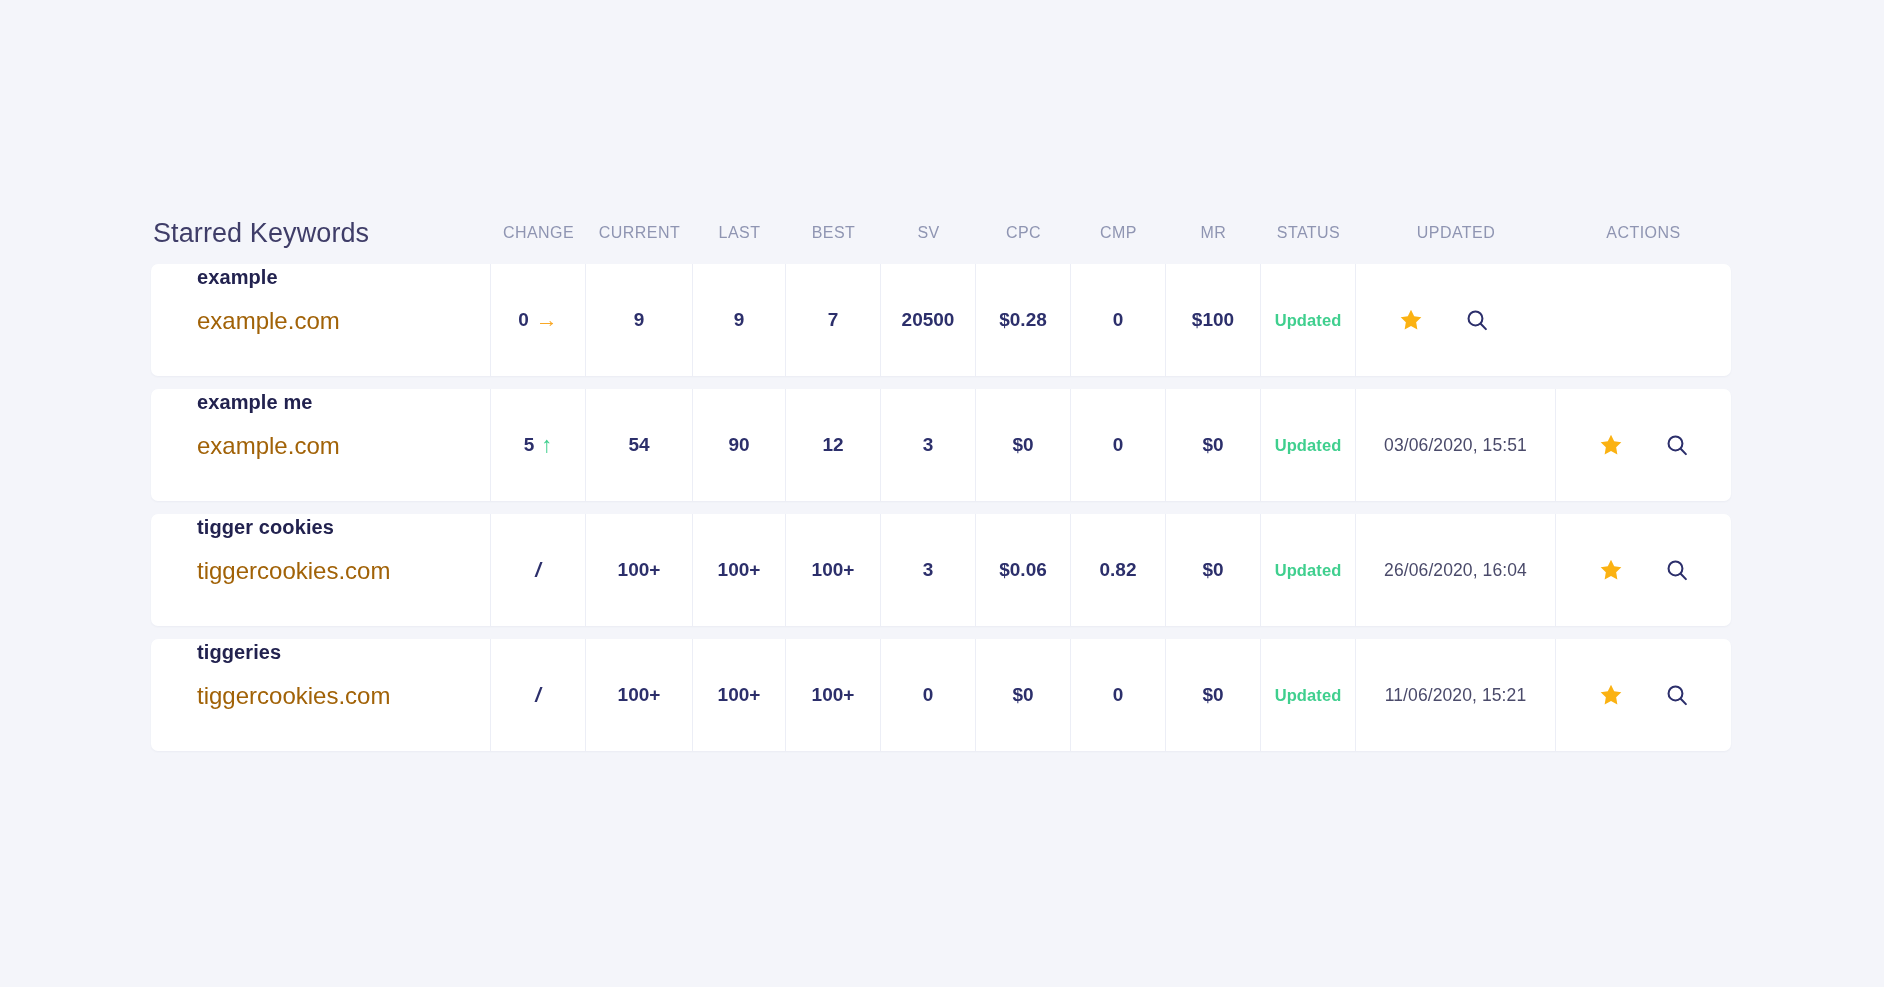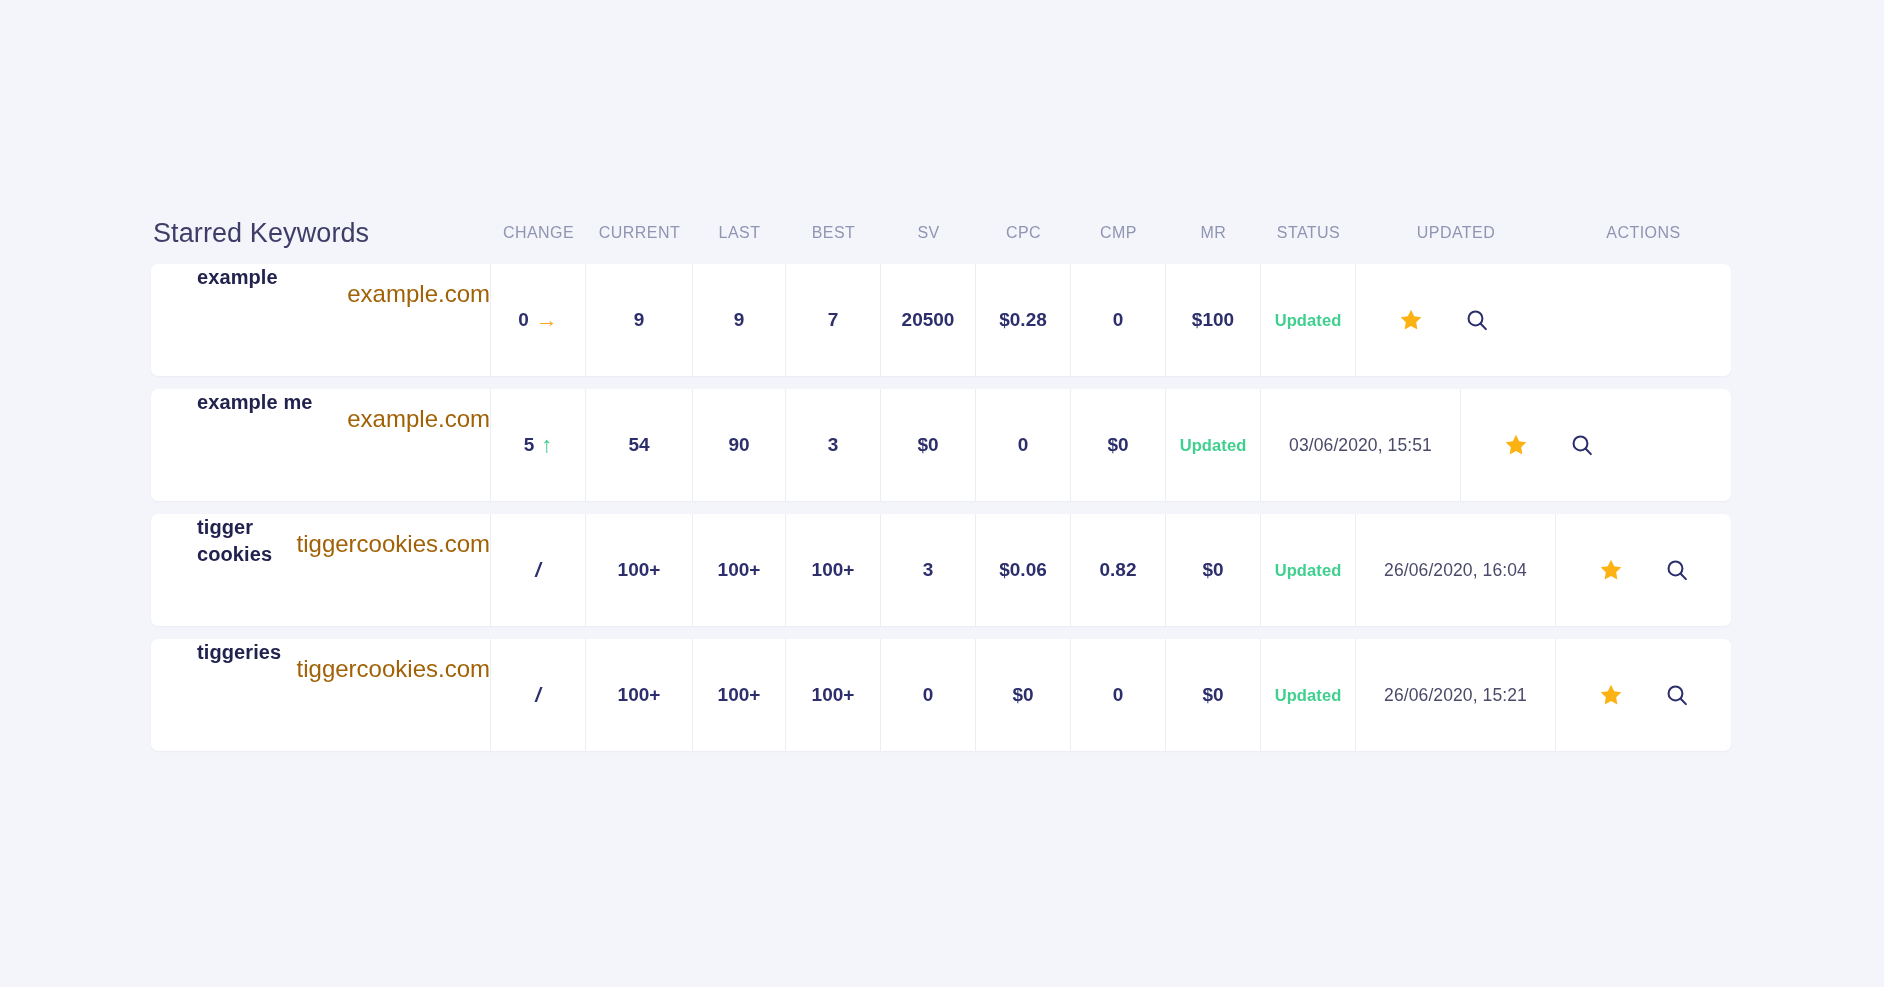--- a/index.html
+++ b/index.html
@@ -87,23 +87,23 @@
   .c-best     { width: 95px; }
   .c-sv       { width: 95px; }
   .c-cpc      { width: 95px; }
   .c-cmp      { width: 95px; }
   .c-mr       { width: 95px; }
   .c-status   { width: 95px; }
   .c-updated  { width: 200px; }
   .c-actions  { width: 175px; }
 
   .kw-cell {
-    justify-content: space-between;
+    justify-content: flex-start;
     padding-left: 46px;
-    flex-direction: row;
+    flex-direction: column;
     align-items: flex-start;
   }
   .kw-name {
     font-size: 20px;
     font-weight: bold;
     color: #22224f;
     line-height: 1.35;
     letter-spacing: 0.1px;
   }
   .kw-domain {
@@ -218,20 +218,21 @@
             <div class="kw-domain">example.com</div>
           </div>
           <div class="cell c-change">
             <div class="change-inner">
               <span class="change-val">5</span>
               <span style="font-size: 22px; font-weight: bold; line-height: 1; color: rgb(63, 207, 142);">↑</span>
             </div>
           </div>
           <div class="cell c-current">54</div>
           <div class="cell c-last">90</div>
+          <div class="cell c-best">12</div>
           <div class="cell c-sv">3</div>
           <div class="cell c-cpc">$0</div>
           <div class="cell c-cmp">0</div>
           <div class="cell c-mr">$0</div>
           <div class="cell c-status">
             <span class="status-txt">Updated</span>
           </div>
           <div class="cell c-updated">
             <span class="updated-txt">03/06/2020, 15:51</span>
           </div>
@@ -304,21 +305,21 @@
           <div class="cell c-last">100+</div>
           <div class="cell c-best">100+</div>
           <div class="cell c-sv">0</div>
           <div class="cell c-cpc">$0</div>
           <div class="cell c-cmp">0</div>
           <div class="cell c-mr">$0</div>
           <div class="cell c-status">
             <span class="status-txt">Updated</span>
           </div>
           <div class="cell c-updated">
-            <span class="updated-txt">26/06/2020, 15:21</span>
+            <span class="updated-txt">11/06/2020, 15:21</span>
           </div>
           <div class="cell c-actions">
             <div class="actions-inner">
               <span class="icon-btn">
                 <svg width="26" height="26" viewBox="0 0 24 24" aria-hidden="true">
                   <path fill="#fbb212" d="M12 2.6l2.94 5.96 6.58.96-4.76 4.64 1.12 6.55L12 17.62l-5.88 3.09 1.12-6.55L2.48 9.52l6.58-.96z"></path>
                 </svg>
               </span>
               <span class="icon-btn">
                 <svg width="26" height="26" viewBox="0 0 24 24" aria-hidden="true">

